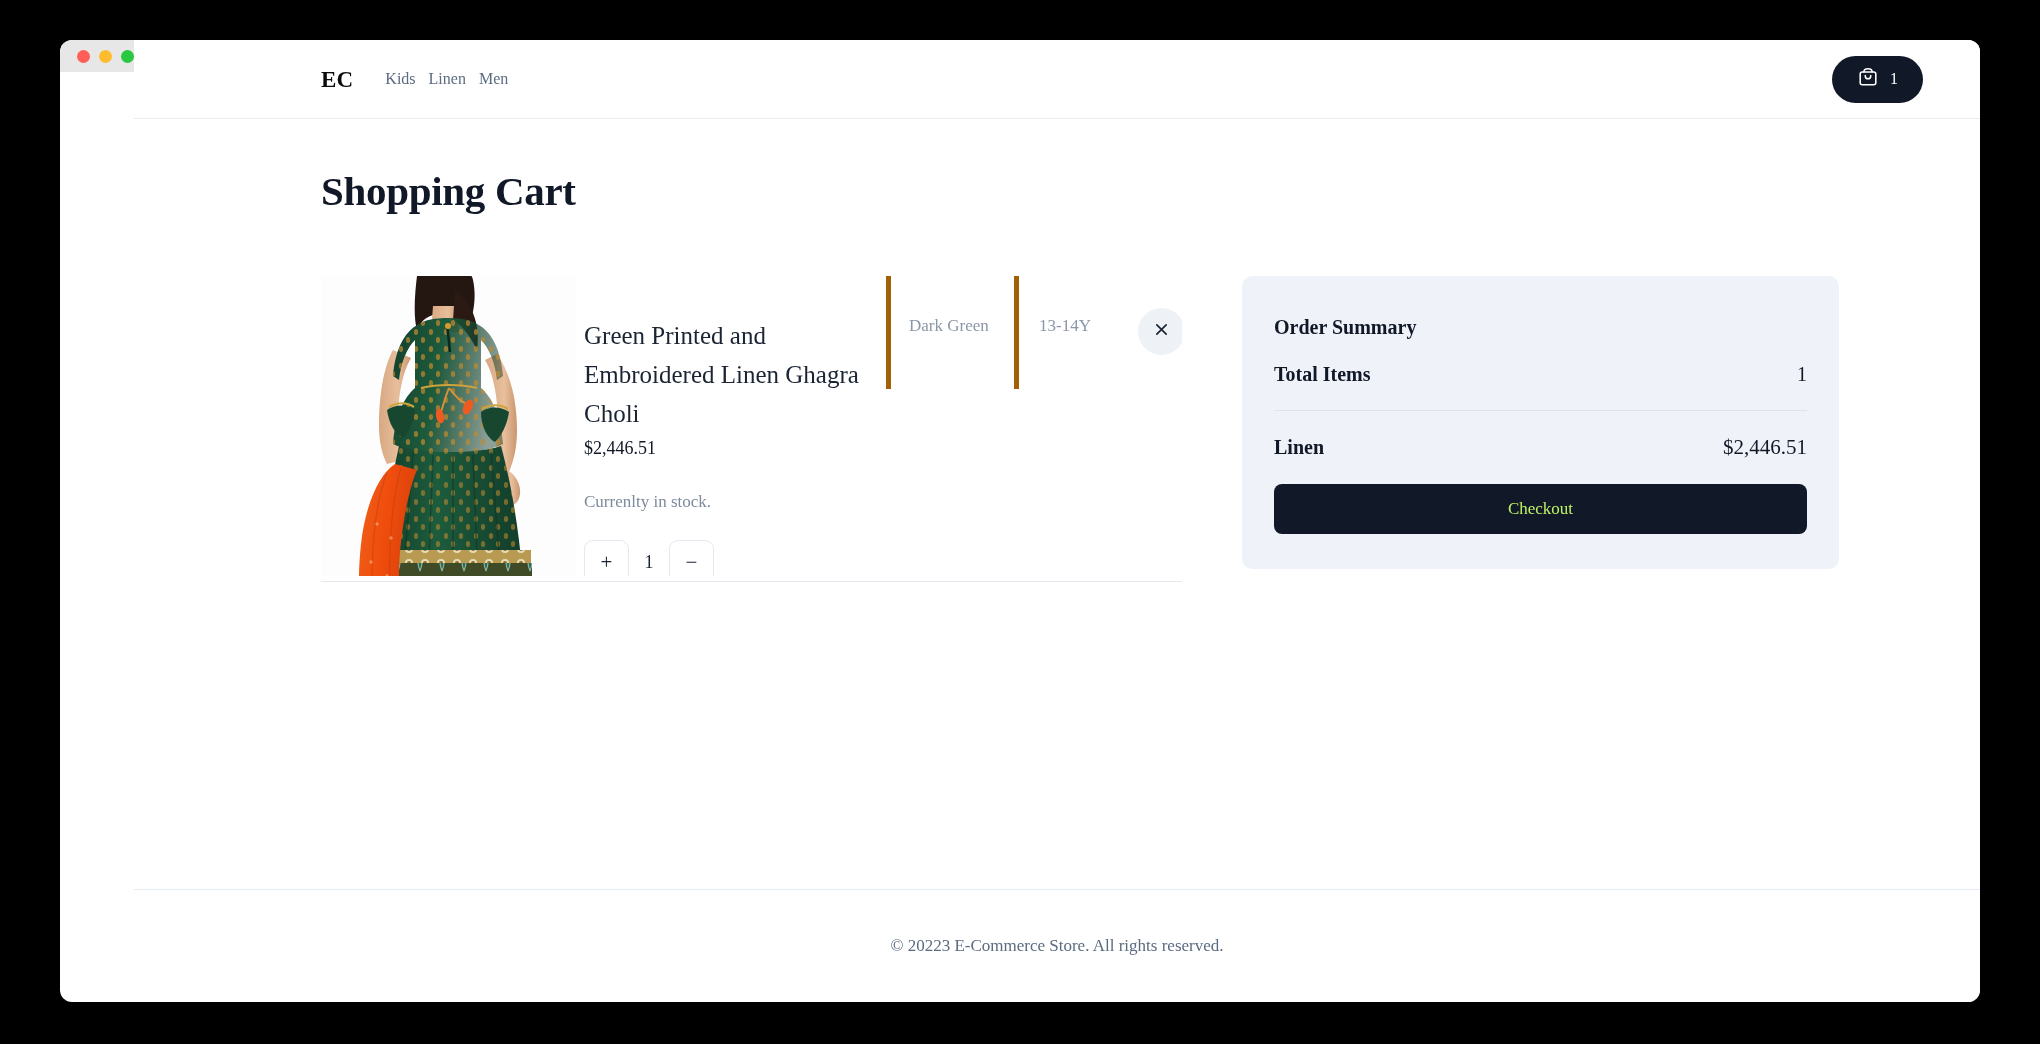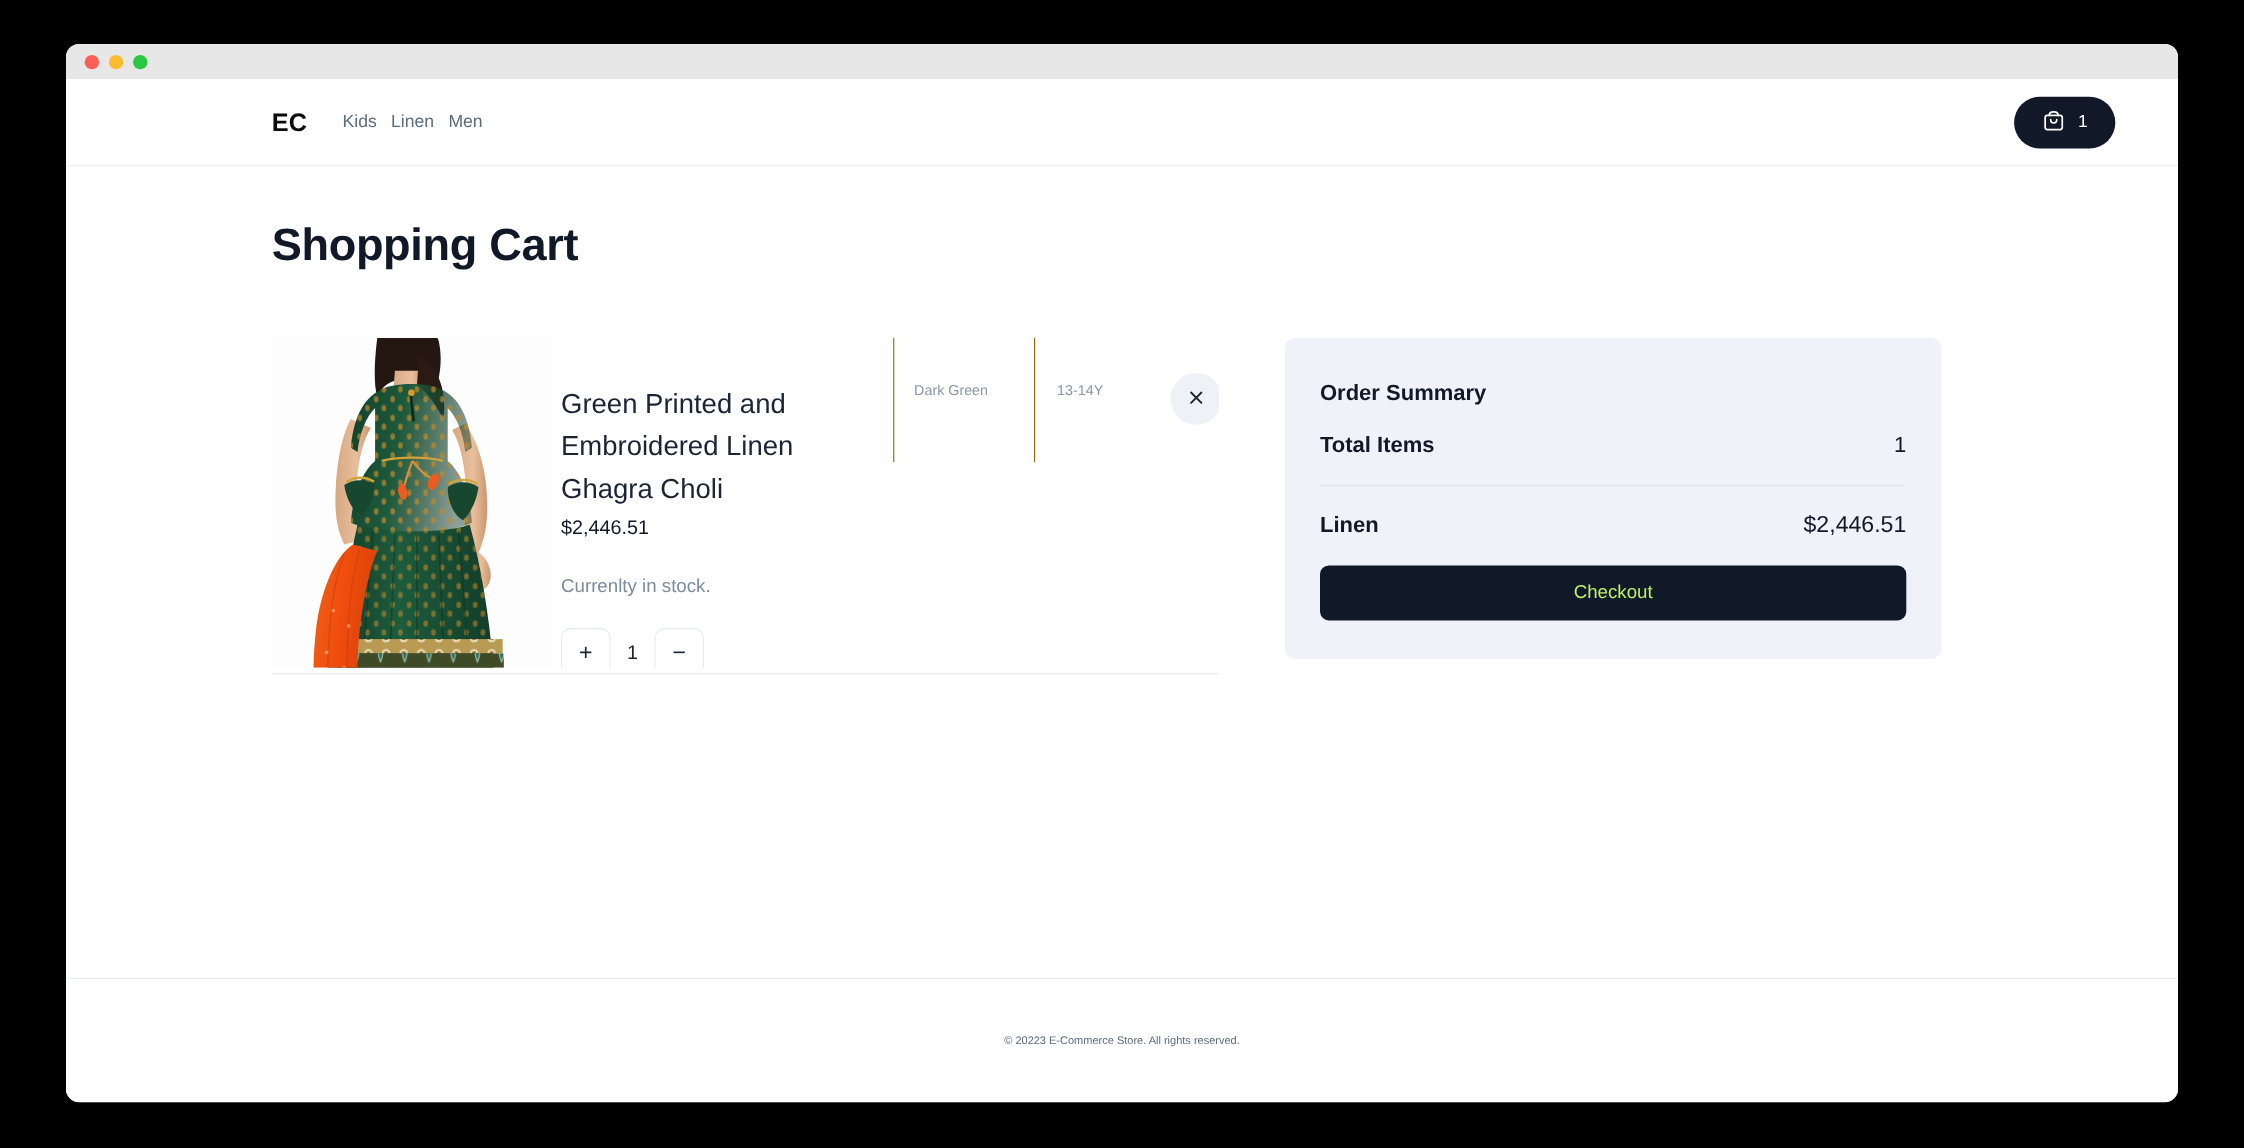--- a/index.html
+++ b/index.html
@@ -17,21 +17,22 @@
   .browser-window {
     position: absolute;
     left: 60px;
     top: 40px;
     width: 1920px;
     height: 962px;
     background: #ffffff;
     border-radius: 12px;
     overflow: hidden;
     display: flex;
-    flex-direction: column;
+    flex-direction: row;
+    font-family: Liberation Serif, serif;
   }
 
   .titlebar {
     height: 32px;
     flex: 0 0 32px;
     background: #e7e7e7;
     display: flex;
     align-items: center;
     padding-left: 17px;
     gap: 9px;
@@ -182,24 +183,24 @@
   .qty-value {
     font-size: 18px;
     color: #1b2433;
     min-width: 12px;
     text-align: center;
   }
 
   .variant-cell {
     flex: 0 0 128px;
     height: 113px;
-    border-left: 1px solid #a16207;
+    border-left: 5px solid #a16207;
     padding-top: 40px;
     padding-left: 18px;
-    font-size: 13px;
+    font-size: 17px;
     color: #8b97a8;
   }
   .variant-cell.size { flex: 0 0 98px; padding-left: 20px; }
 
   .remove-btn {
     width: 47px;
     height: 47px;
     flex: 0 0 47px;
     border-radius: 50%;
     border: none;
@@ -262,21 +263,21 @@
 
   
   .site-footer {
     border-top: 1px solid #e4ebf4;
     height: 113px;
     flex: 0 0 113px;
     display: flex;
     align-items: center;
     justify-content: center;
   }
-  .footer-text { font-size: 10px; color: #5b6b80; }
+  .footer-text { font-size: 17px; color: #5b6b80; }
 </style>
 </head>
 <body>
 
 <div class="browser-window">
 
   <div class="titlebar">
     <span class="dot dot-red"></span>
     <span class="dot dot-yellow"></span>
     <span class="dot dot-green"></span>

